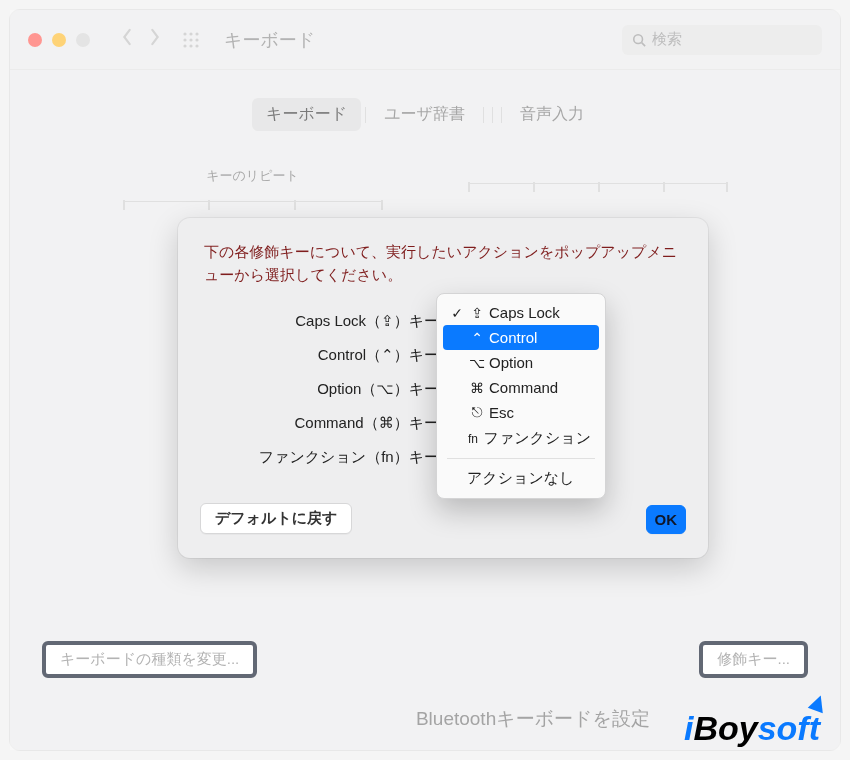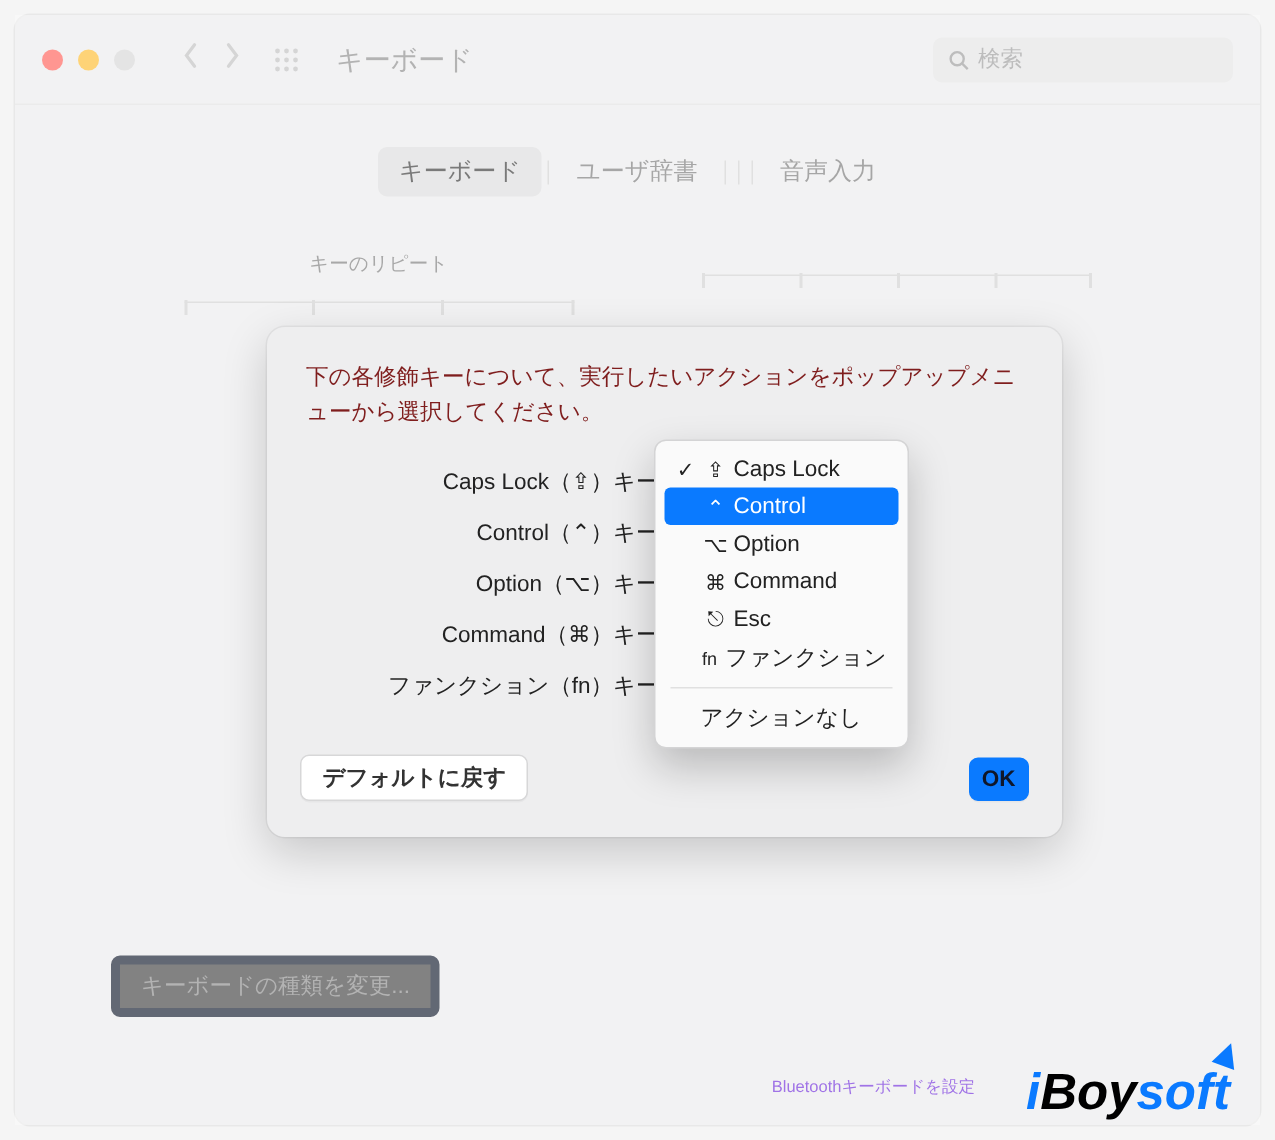--- a/index.html
+++ b/index.html
@@ -147,28 +147,28 @@
     border-radius: 4px; margin: 0 6px; padding-left: 6px;
   }
   .menu-sep { height: 1px; background: #e0e0e0; margin: 6px 10px; }
 
   
   .bg-bottom {
     position: absolute; bottom: 72px; left: 32px; right: 32px;
     display: flex; align-items: center;
   }
   .bg-btn {
-    background: #404040; border: 6px solid #0f172a; color: #8a8a8a;
-    border-radius: 6px; padding: 5px 14px; font-size: 15px; margin-left: 32px;
+    background: #ffffff; border: 4px solid #0f172a; color: #8a8a8a;
+    border-radius: 6px; padding: 5px 14px; font-size: 15px;
   }
   .bg-bottom .r { margin-left: auto; }
 
   .bg-bluetooth {
     position: absolute; bottom: 18px; right: 190px;
-    color: #6d28d9; font-size: 11px;
+    color: #737373; font-size: 19px;
   }
 
   .watermark {
     position: absolute; right: 30px; bottom: 12px;
     font-family: Arial, sans-serif;
     font-size: 34px; font-weight: 800; font-style: italic;
     color: #0a7aff;
     z-index: 30;
   }
   .watermark .o { color: #000; }
@@ -249,20 +249,21 @@
       <div class="slider-track">
         <span class="slider-tick" style="left:25%"></span>
         <span class="slider-tick" style="left:50%"></span>
         <span class="slider-tick" style="left:75%"></span>
       </div>
     </div>
   </div>
 
   <div class="bg-bottom">
     <div class="bg-btn">キーボードの種類を変更...</div>
+    <div class="bg-btn r">修飾キー...</div>
   </div>
   <div class="bg-bluetooth">Bluetoothキーボードを設定</div>
 
   <div class="scrim"></div>
 
   <div class="sheet">
     <div class="sheet-desc">下の各修飾キーについて、実行したいアクションをポップアップメニューから選択してください。</div>
 
     <div class="mod-row">
       <div class="mod-label">Caps Lock（⇪）キー：</div>

